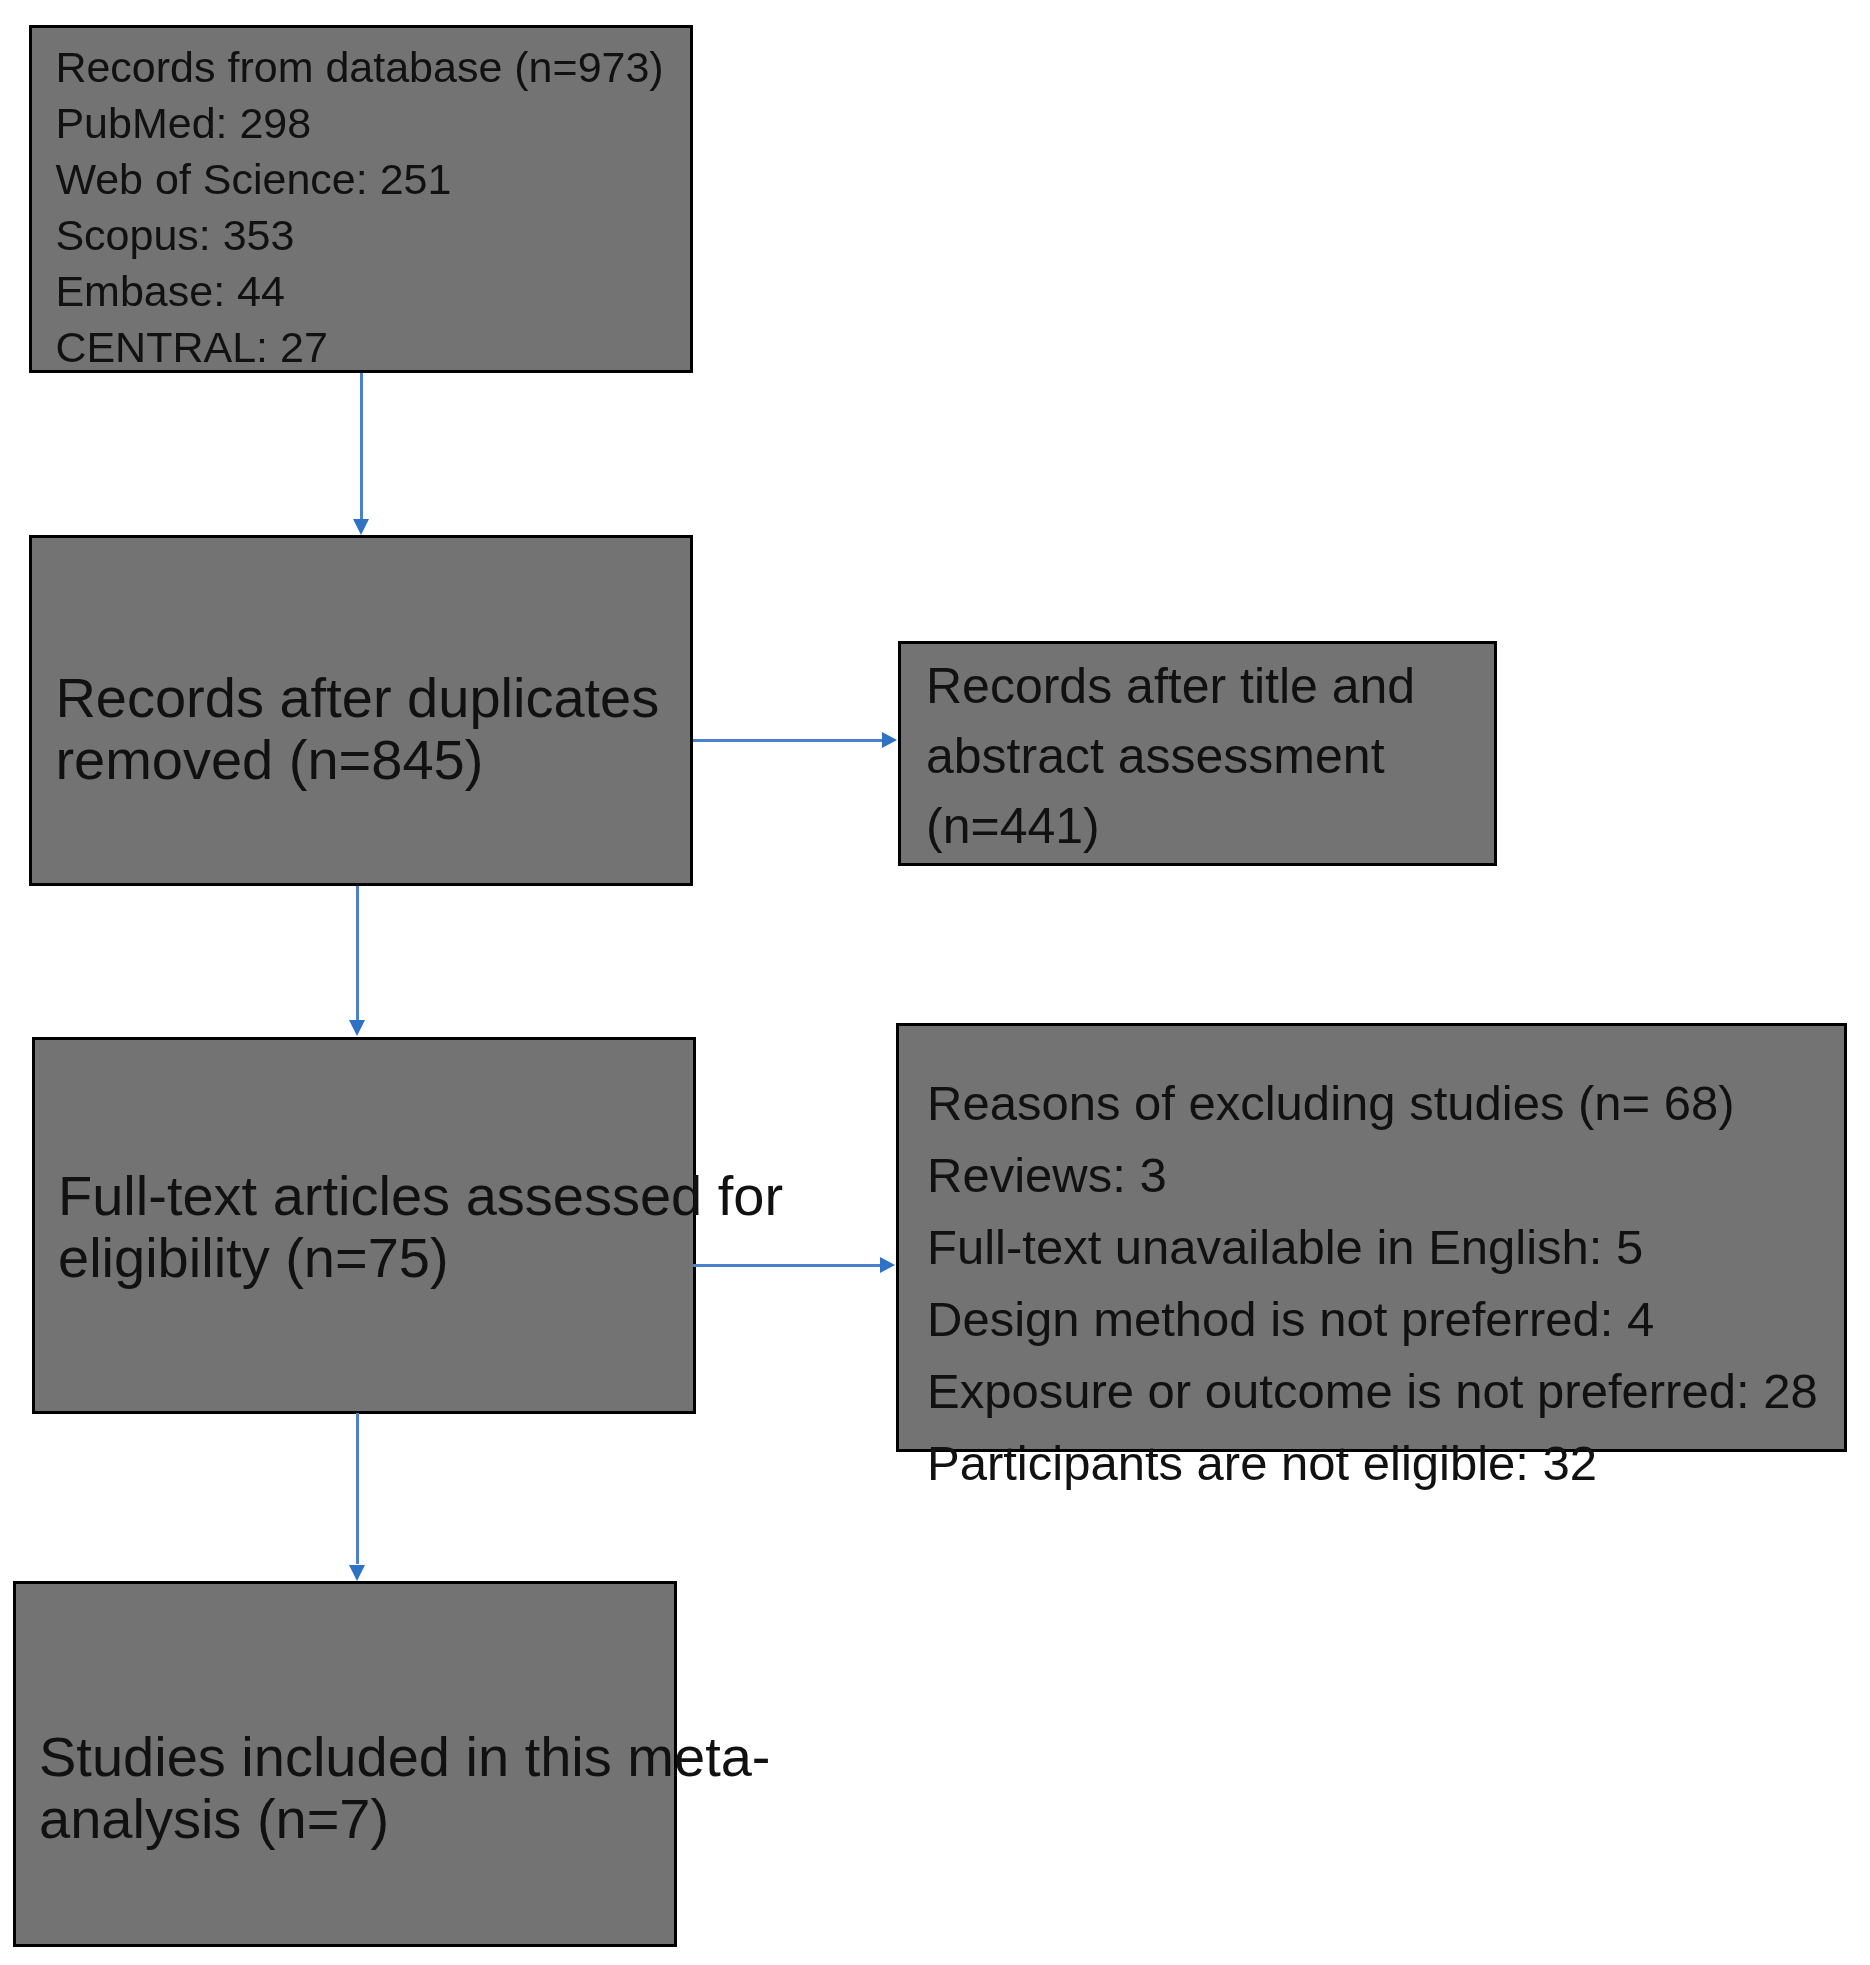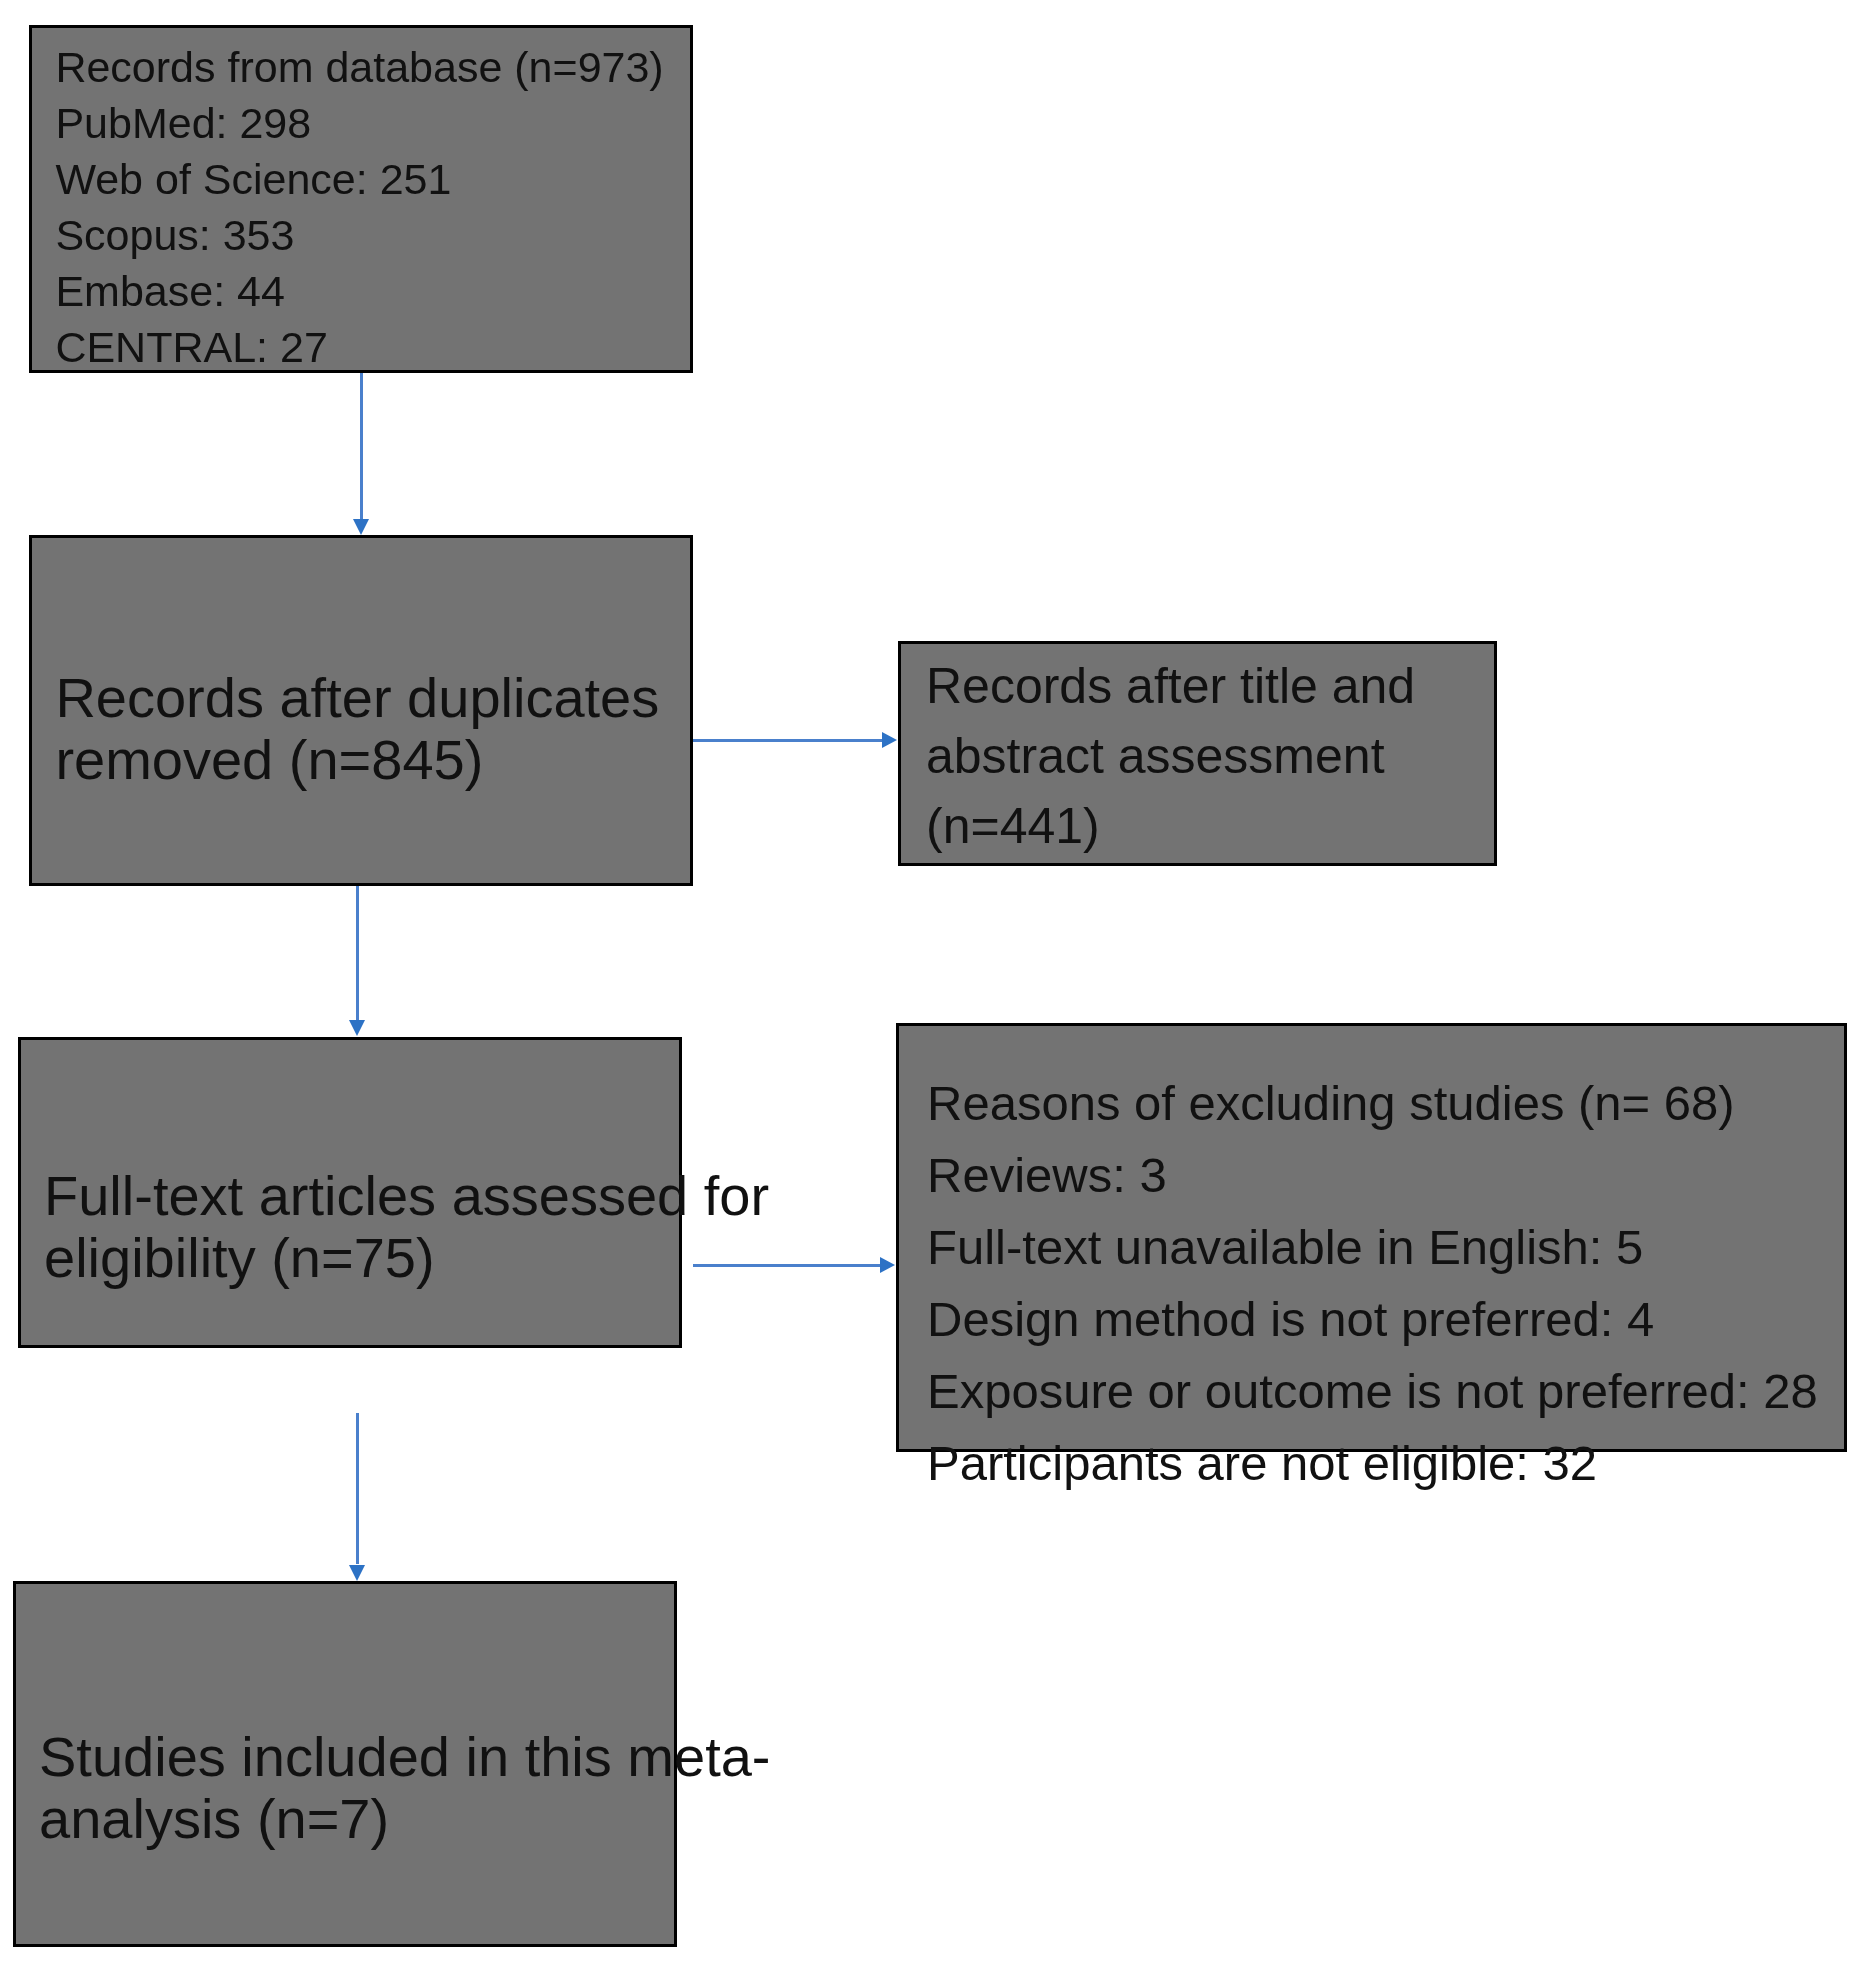--- a/index.html
+++ b/index.html
@@ -96,21 +96,21 @@
 
   <div class="box rbox-title" style="left:898px; top:621px; width:599px; height:225px; padding:7.2px 10.3px 0 25px;margin-top:20px;">
     <div class="line">Records after title and</div>
     <div class="line">abstract assessment</div>
     <div class="line">(n=441)</div>
   </div>
 
   <div class="vline" style="left:356px; top:886px; height:134px;"></div>
   <div class="head-down" style="left:349px; top:1020px;"></div>
 
-  <div class="box small-text" style="left:18px; top:1037px; width:664px; height:311px; padding:125px 10.3px 0 23px;">
+  <div class="box small-text" style="left:32px; top:1037px; width:664px; height:377px; padding:125px 10.3px 0 23px;">
     <div class="line">Full-text articles assessed for</div>
     <div class="line">eligibility (n=75)</div>
   </div>
 
   <div class="hline" style="left:693px; top:1264px; width:187px;"></div>
   <div class="head-right" style="left:880px; top:1257px;"></div>
 
   <div class="box rbox-reasons" style="left:896px; top:1023px; width:951px; height:429px; padding:41px 10.3px 0 28px;">
     <div class="line">Reasons of excluding studies (n= 68)</div>
     <div class="line">Reviews: 3</div>

